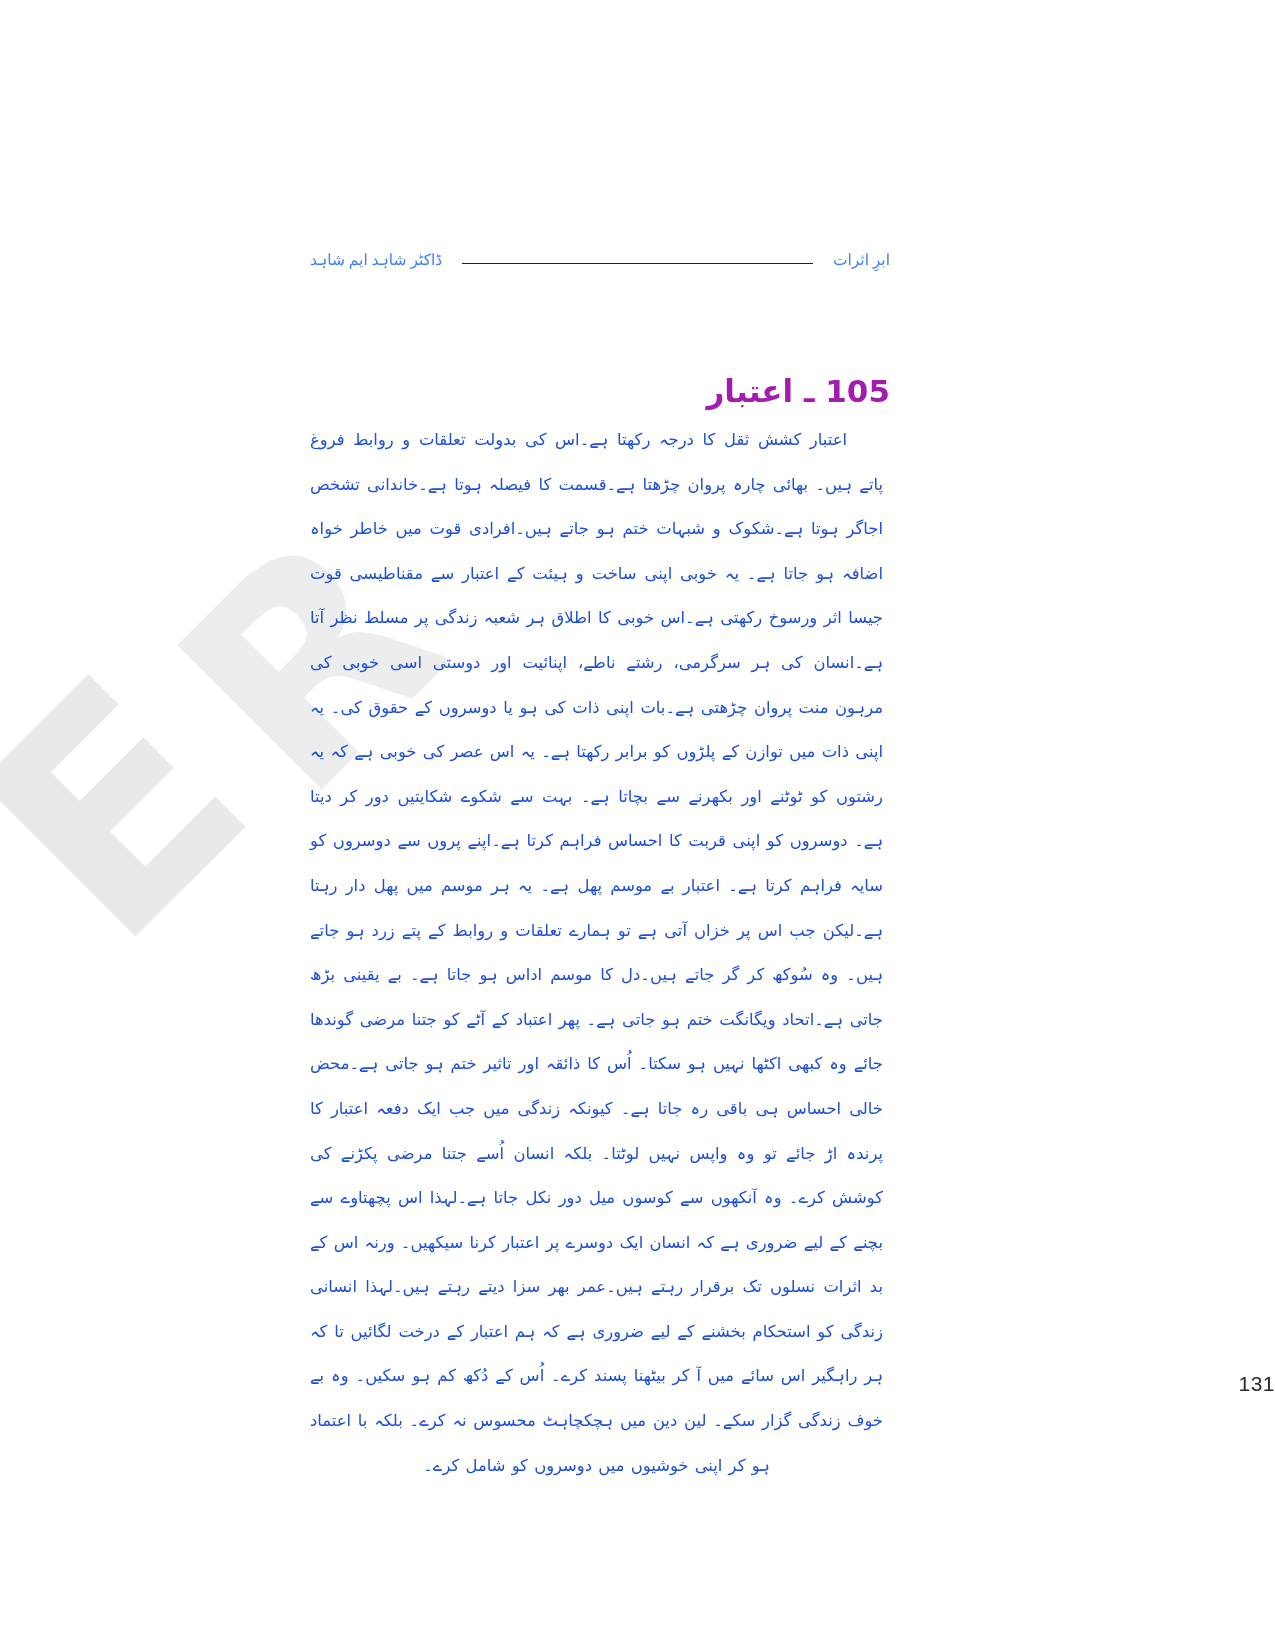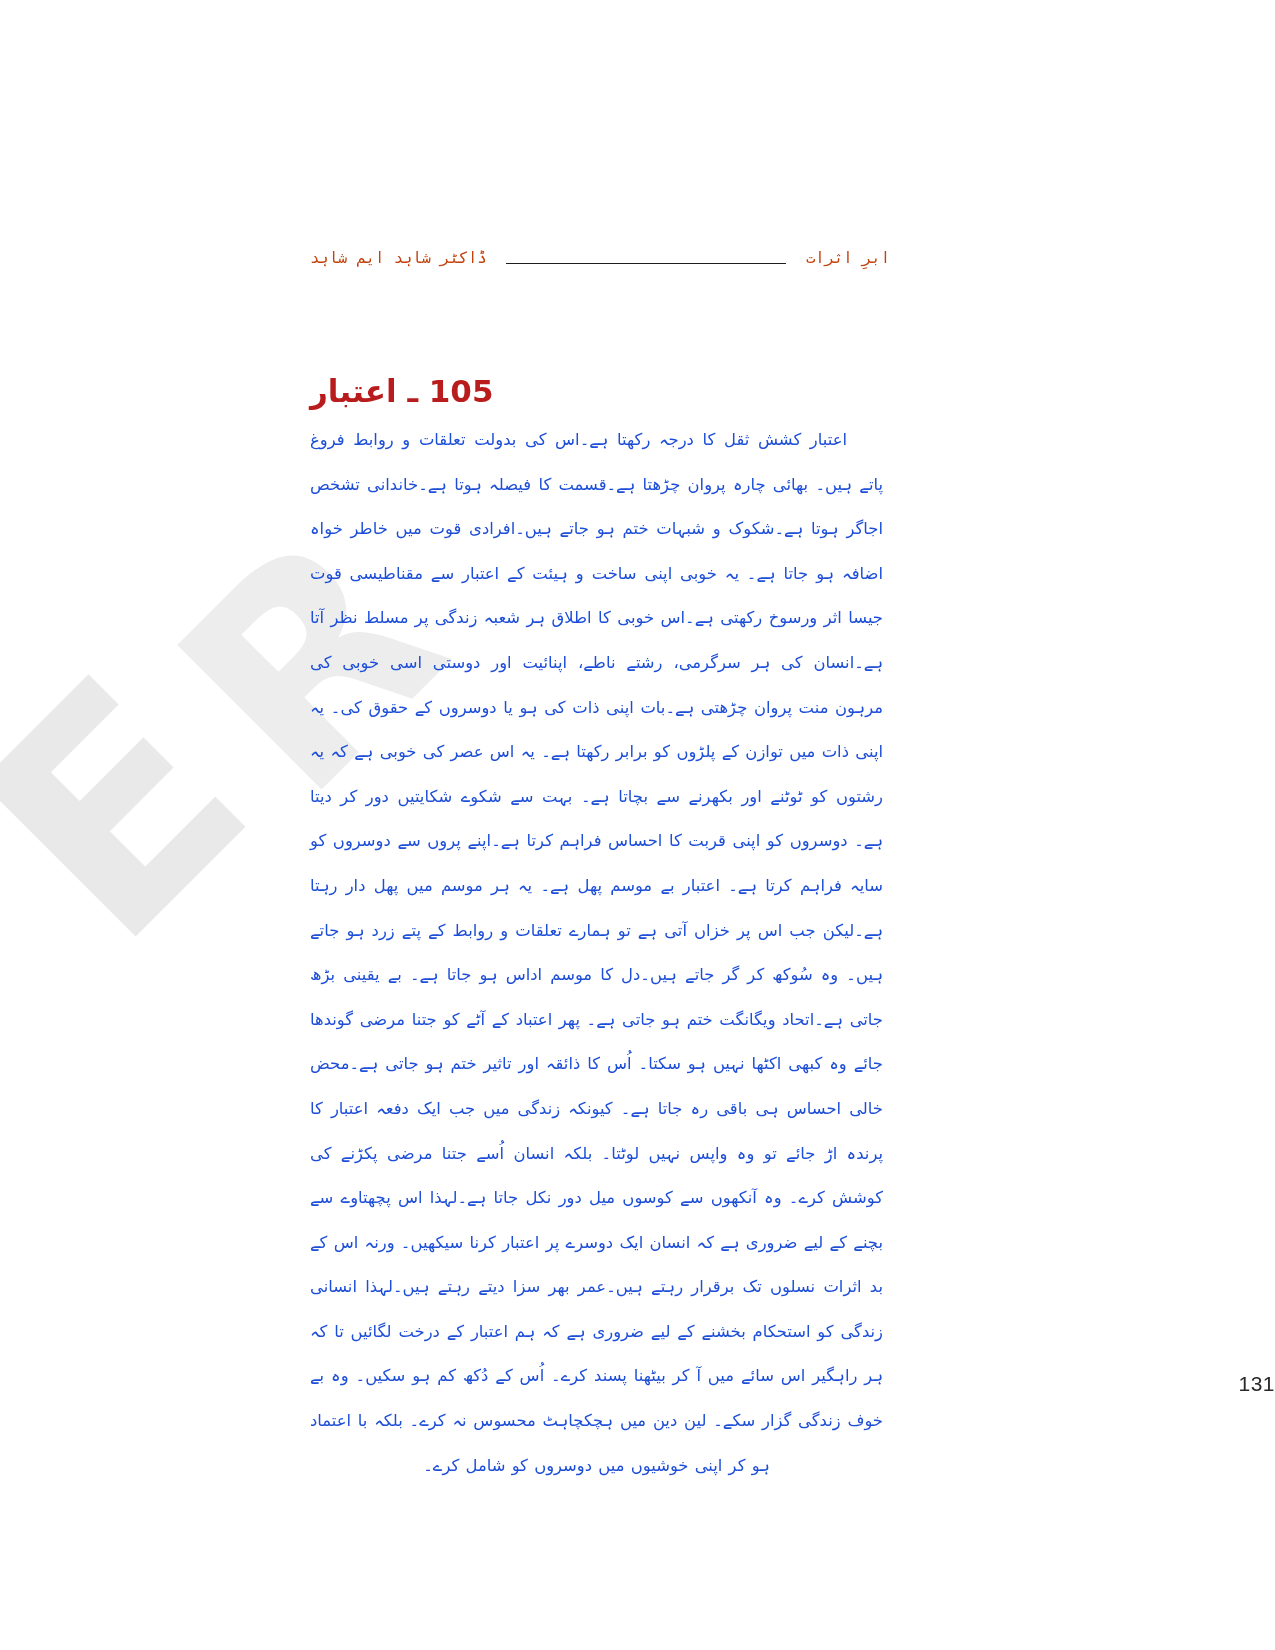--- a/index.html
+++ b/index.html
@@ -56,50 +56,50 @@
     width: 580px;
     height: 44px;
     display: flex;
     align-items: center;
     flex-direction: row-reverse;
     gap: 14px;
     z-index: 2;
   }
   .header-book-title,
   .header-author {
-    font-family: Liberation Mono, monospace;
+    font-family: Liberation Serif, serif;
     font-size: 15.5px;
-    color: #c2410c;
+    color: #3b82f6;
     white-space: nowrap;
     direction: rtl;
     unicode-bidi: isolate;
     line-height: 1.5;
   }
   .header-rule {
     flex: 1 1 auto;
     height: 0;
     border-top: 1.6px solid #1d1d1d;
     margin: 0 6px;
     position: relative;
     top: 3px;
   }
 
   
   .chapter-title {
     position: absolute;
     left: 310px;
     top: 352px;
     width: 580px;
-    text-align: left;
+    text-align: right;
     direction: rtl;
     unicode-bidi: isolate;
     font-family: "DejaVu Sans", sans-serif;
     font-size: 31px;
     font-weight: 700;
-    color: #b91c1c;
+    color: #a21caf;
     letter-spacing: 0;
     z-index: 2;
   }
 
   
   .body-block {
     position: absolute;
     left: 310px;
     top: 418px;
     width: 573px;

